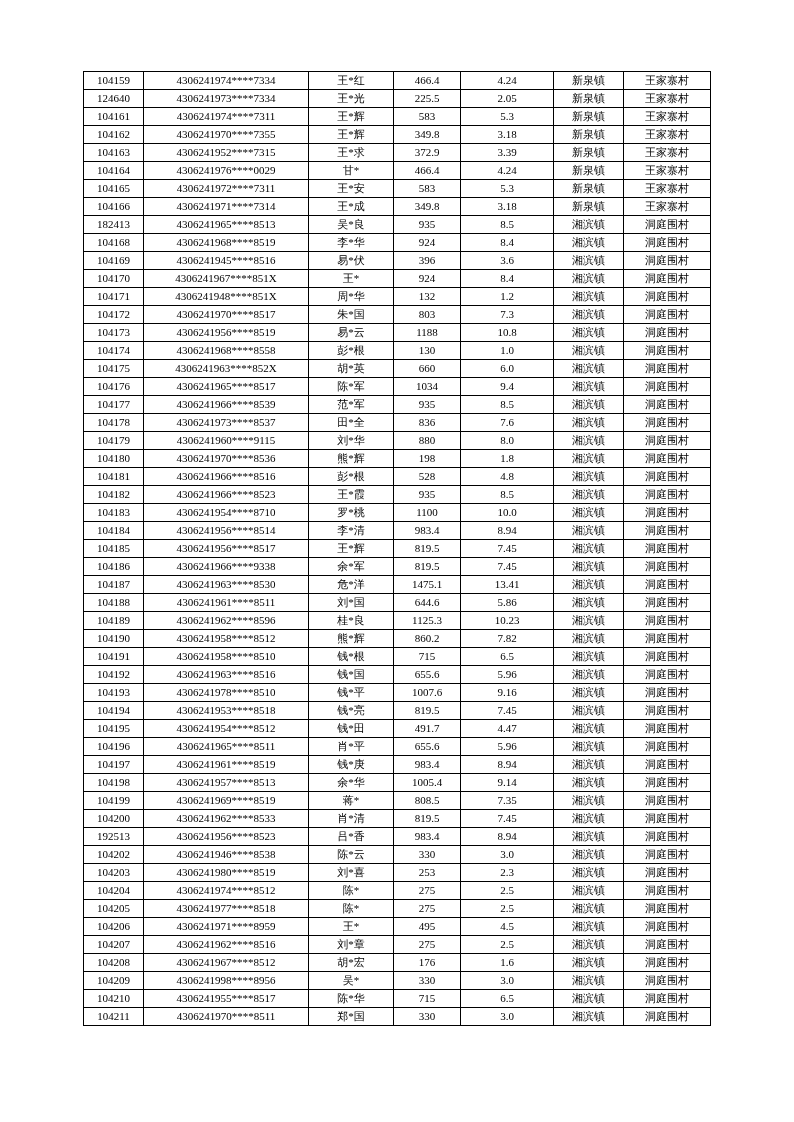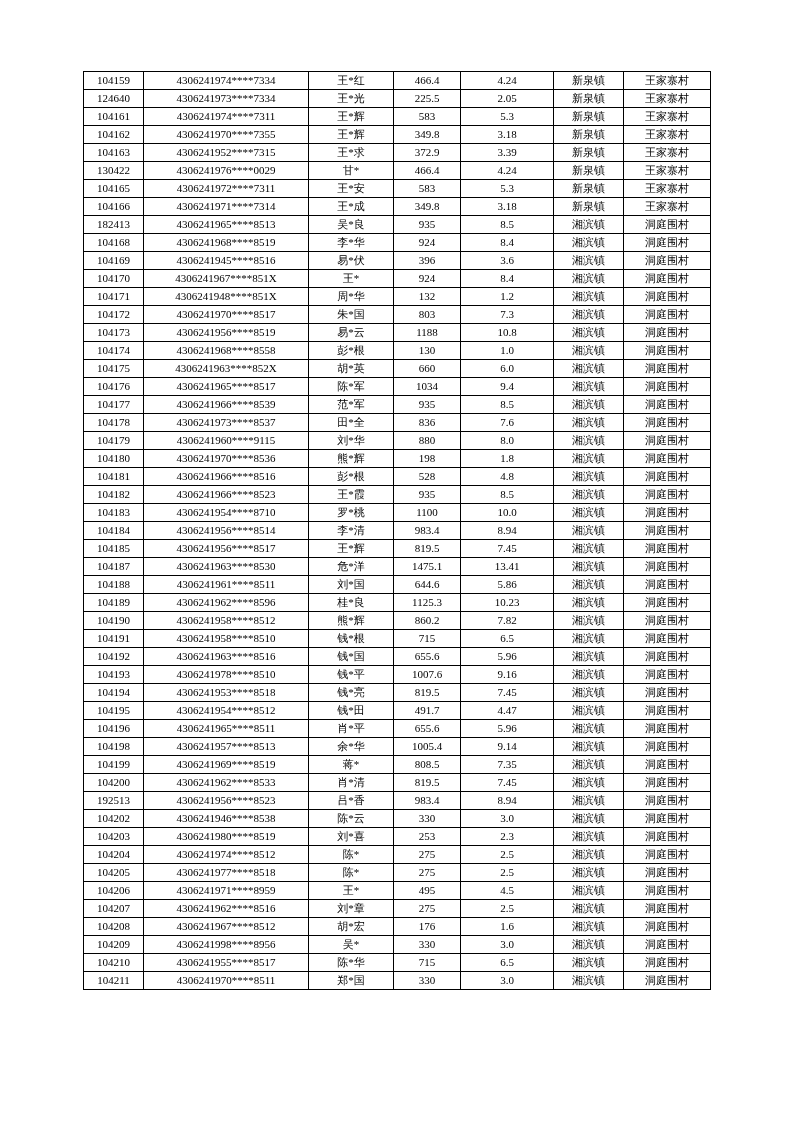--- a/index.html
+++ b/index.html
@@ -100,21 +100,21 @@
         <tr>
           <td>104163</td>
           <td>4306241952****7315</td>
           <td>王*求</td>
           <td>372.9</td>
           <td>3.39</td>
           <td>新泉镇</td>
           <td>王家寨村</td>
         </tr>
         <tr>
-          <td>130422</td>
+          <td>104164</td>
           <td>4306241976****0029</td>
           <td>甘*</td>
           <td>466.4</td>
           <td>4.24</td>
           <td>新泉镇</td>
           <td>王家寨村</td>
         </tr>
         <tr>
           <td>104165</td>
           <td>4306241972****7311</td>
@@ -298,20 +298,29 @@
         <tr>
           <td>104185</td>
           <td>4306241956****8517</td>
           <td>王*辉</td>
           <td>819.5</td>
           <td>7.45</td>
           <td>湘滨镇</td>
           <td>洞庭围村</td>
         </tr>
         <tr>
+          <td>104186</td>
+          <td>4306241966****9338</td>
+          <td>余*军</td>
+          <td>819.5</td>
+          <td>7.45</td>
+          <td>湘滨镇</td>
+          <td>洞庭围村</td>
+        </tr>
+        <tr>
           <td>104187</td>
           <td>4306241963****8530</td>
           <td>危*洋</td>
           <td>1475.1</td>
           <td>13.41</td>
           <td>湘滨镇</td>
           <td>洞庭围村</td>
         </tr>
         <tr>
           <td>104188</td>
@@ -388,20 +397,29 @@
         <tr>
           <td>104196</td>
           <td>4306241965****8511</td>
           <td>肖*平</td>
           <td>655.6</td>
           <td>5.96</td>
           <td>湘滨镇</td>
           <td>洞庭围村</td>
         </tr>
         <tr>
+          <td>104197</td>
+          <td>4306241961****8519</td>
+          <td>钱*庚</td>
+          <td>983.4</td>
+          <td>8.94</td>
+          <td>湘滨镇</td>
+          <td>洞庭围村</td>
+        </tr>
+        <tr>
           <td>104198</td>
           <td>4306241957****8513</td>
           <td>余*华</td>
           <td>1005.4</td>
           <td>9.14</td>
           <td>湘滨镇</td>
           <td>洞庭围村</td>
         </tr>
         <tr>
           <td>104199</td>

